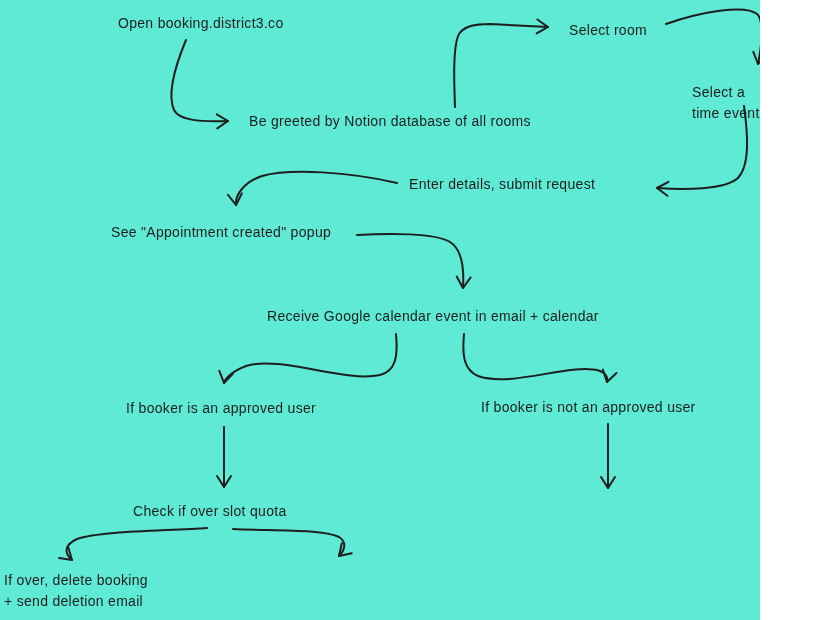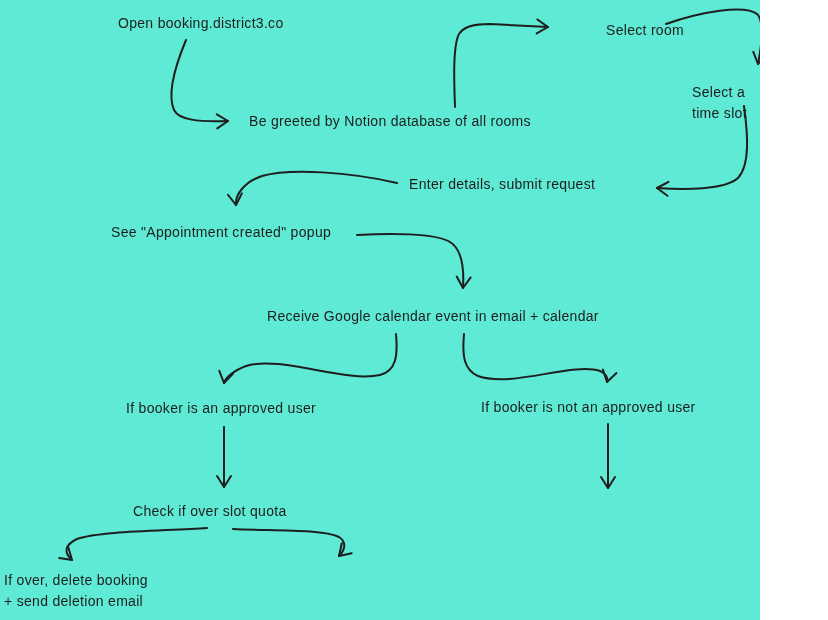--- a/index.html
+++ b/index.html
@@ -54,22 +54,22 @@
     <path class="edge" marker-end="url(#ah)" d="M 357,235 C 390,233 435,233 450,242 C 463,250 464,272 463,288"></path>
     <path class="edge" marker-end="url(#ah)" d="M 396,334 C 398,356 396,371 380,375 C 345,383 280,355 246,366 C 233,371 225,378 224,383"></path>
     <path class="edge" marker-end="url(#ah)" d="M 464,334 C 462,356 464,370 478,376 C 512,388 572,362 600,371 C 606,373 608,378 607,382"></path>
     <path class="edge" marker-end="url(#ah)" d="M 224,427 C 224,448 224,468 224,487"></path>
     <path class="edge" marker-end="url(#ah)" d="M 608,424 C 608,446 608,468 608,488"></path>
     <path class="edge" marker-end="url(#ah)" d="M 207,528 C 165,531 100,531 77,539 C 64,545 64,553 72,560"></path>
     <path class="edge" marker-end="url(#ah)" d="M 233,529 C 272,531 322,529 339,537 C 347,542 345,550 339,556"></path>
   </svg>
 
   <div class="node" style="left:118px; top:13px;">Open booking.district3.co</div>
-  <div class="node" style="left:569px; top:20px;margin-left:37px;">Select room</div>
-  <div class="node" style="left:692px; top:82px;">Select a time slot</div>
+  <div class="node" style="left:569px; top:20px;">Select room</div>
+  <div class="node" style="left:692px; top:82px;">Select a time event</div>
   <div class="node" style="left:409px; top:174px;">Enter details, submit request</div>
   <div class="node" style="left:249px; top:111px;">Be greeted by Notion database of all rooms</div>
   <div class="node" style="left:111px; top:222px;">See "Appointment created" popup</div>
   <div class="node" style="left:126px; top:398px;">If booker is an approved user</div>
   <div class="node" style="left:267px; top:306px;">Receive Google calendar event in email + calendar</div>
   <div class="node" style="left:481px; top:397px;text-align:center;">If booker is not an approved user</div>
   <div class="node" style="left:133px; top:501px;">Check if over slot quota</div>
   <div class="node" style="left:4px;   top:570px;">If over, delete booking
 + send deletion email</div>
 

